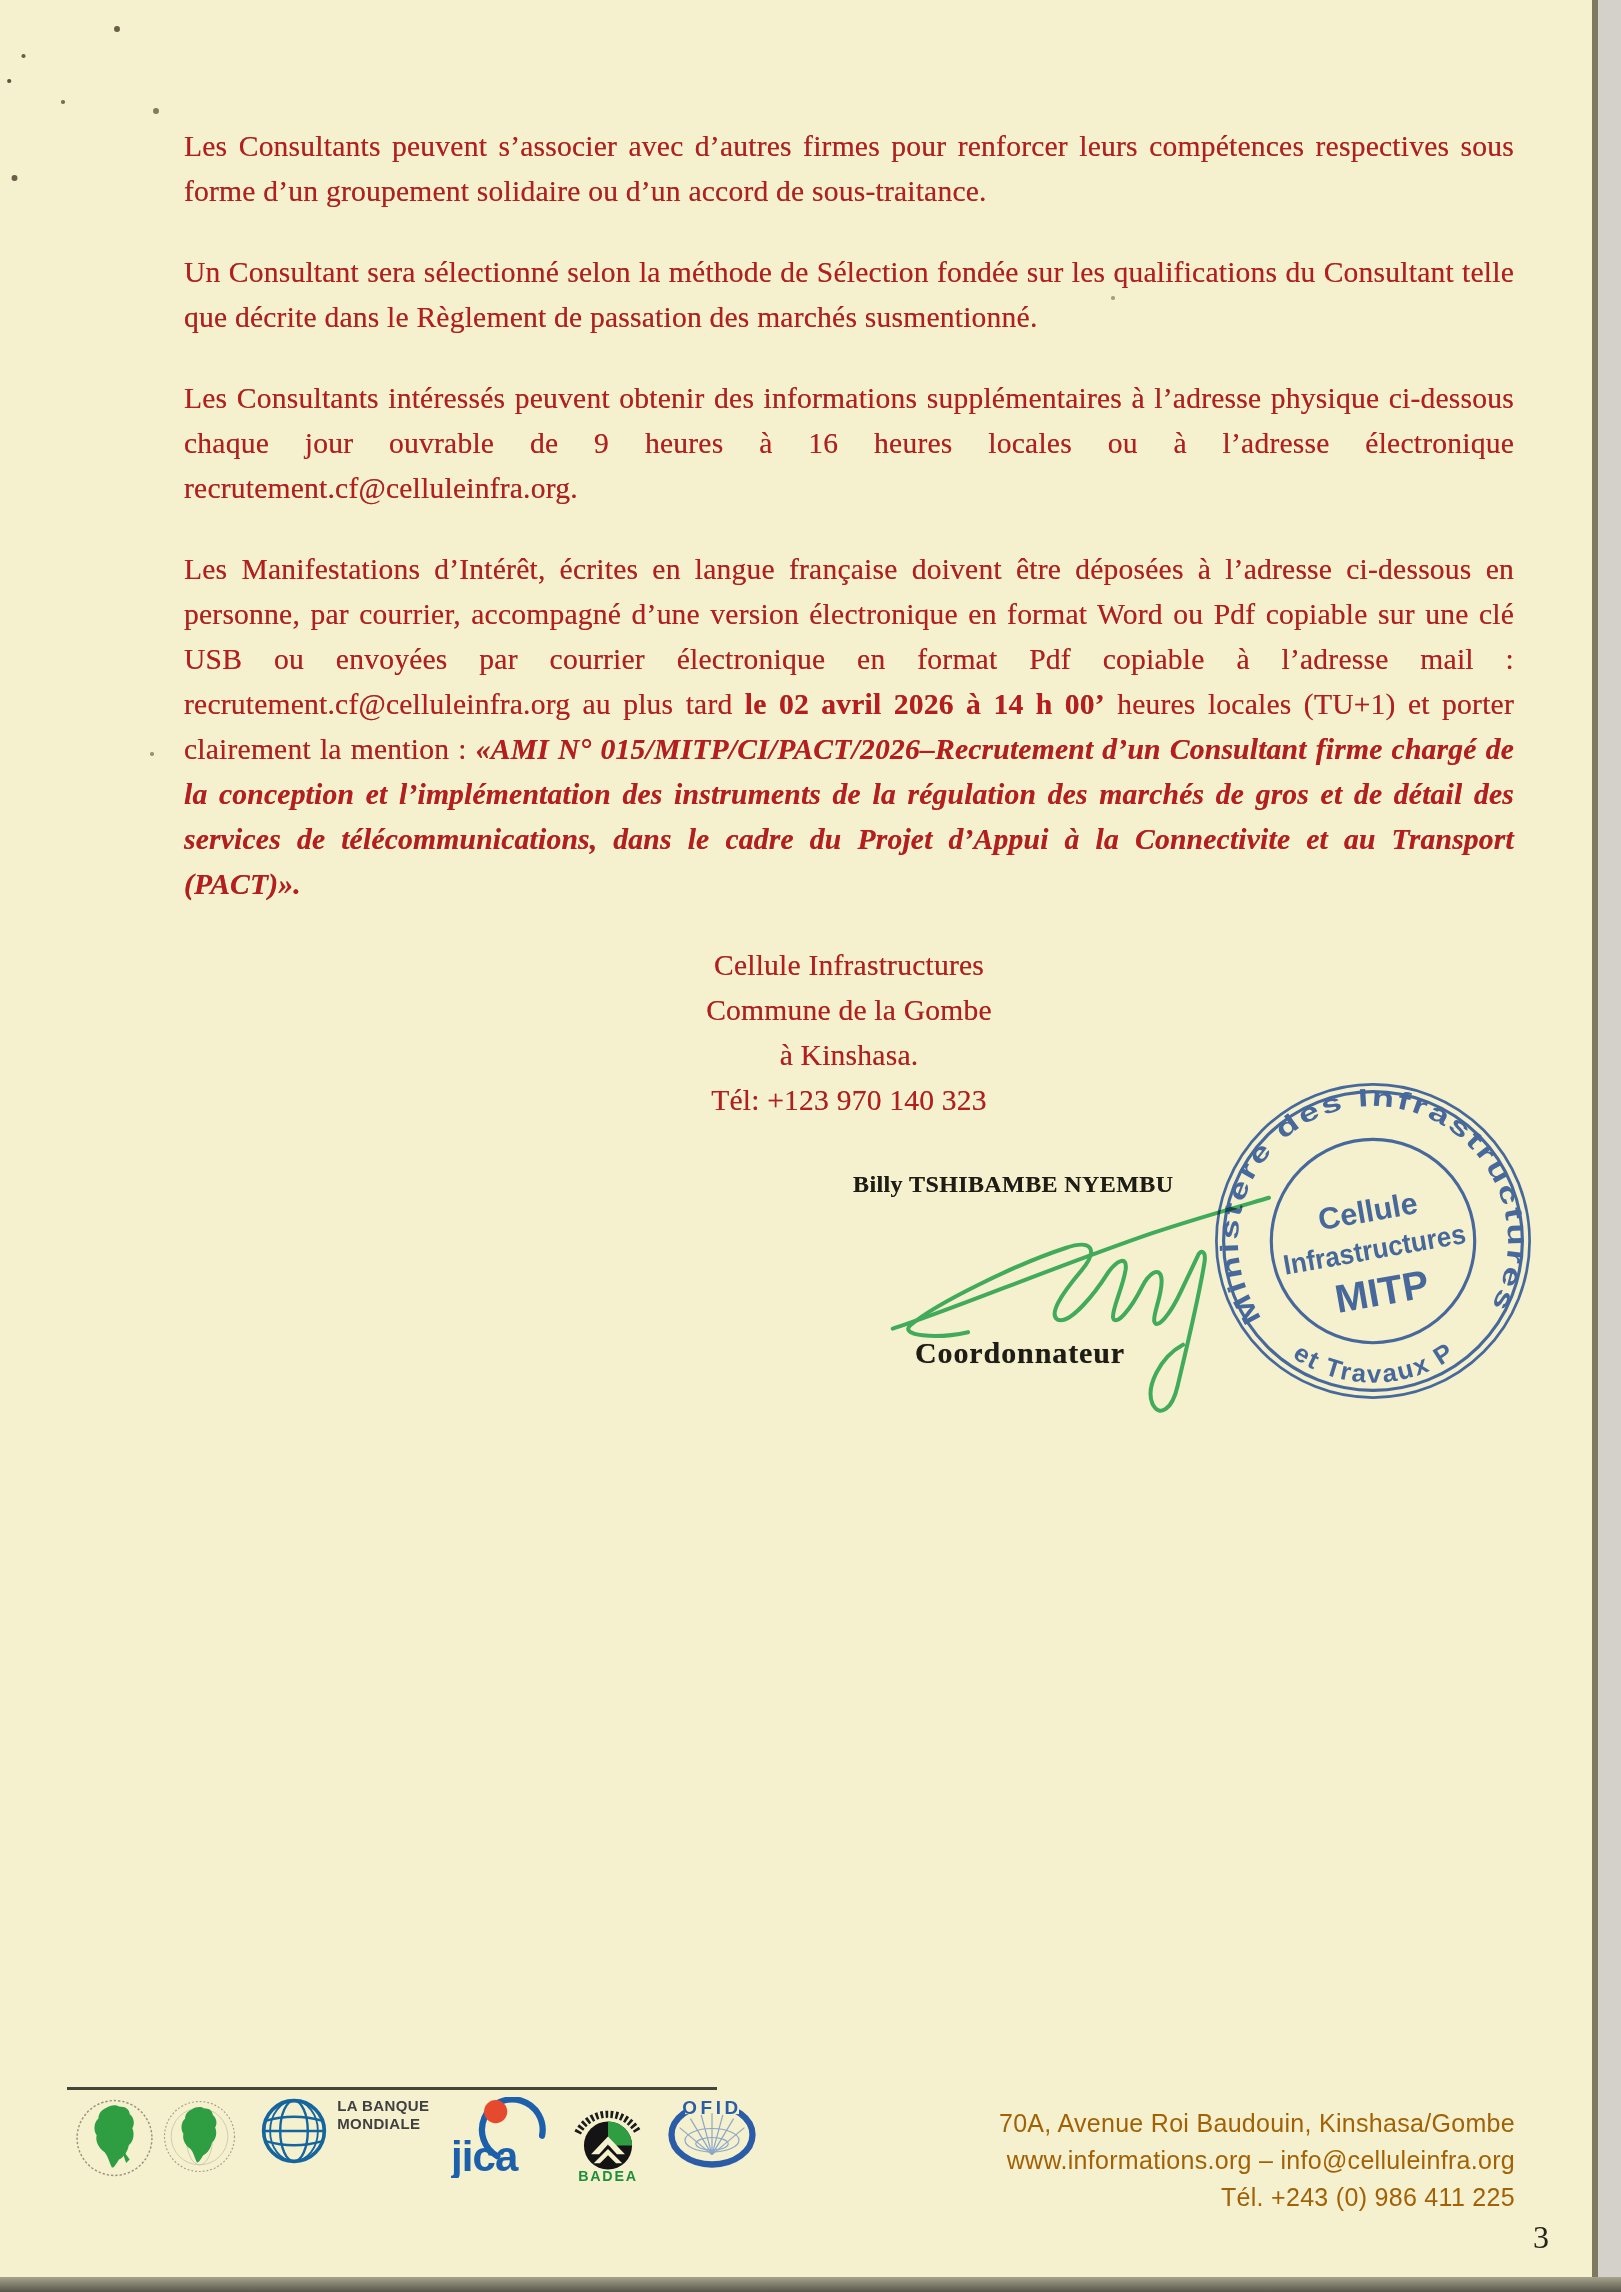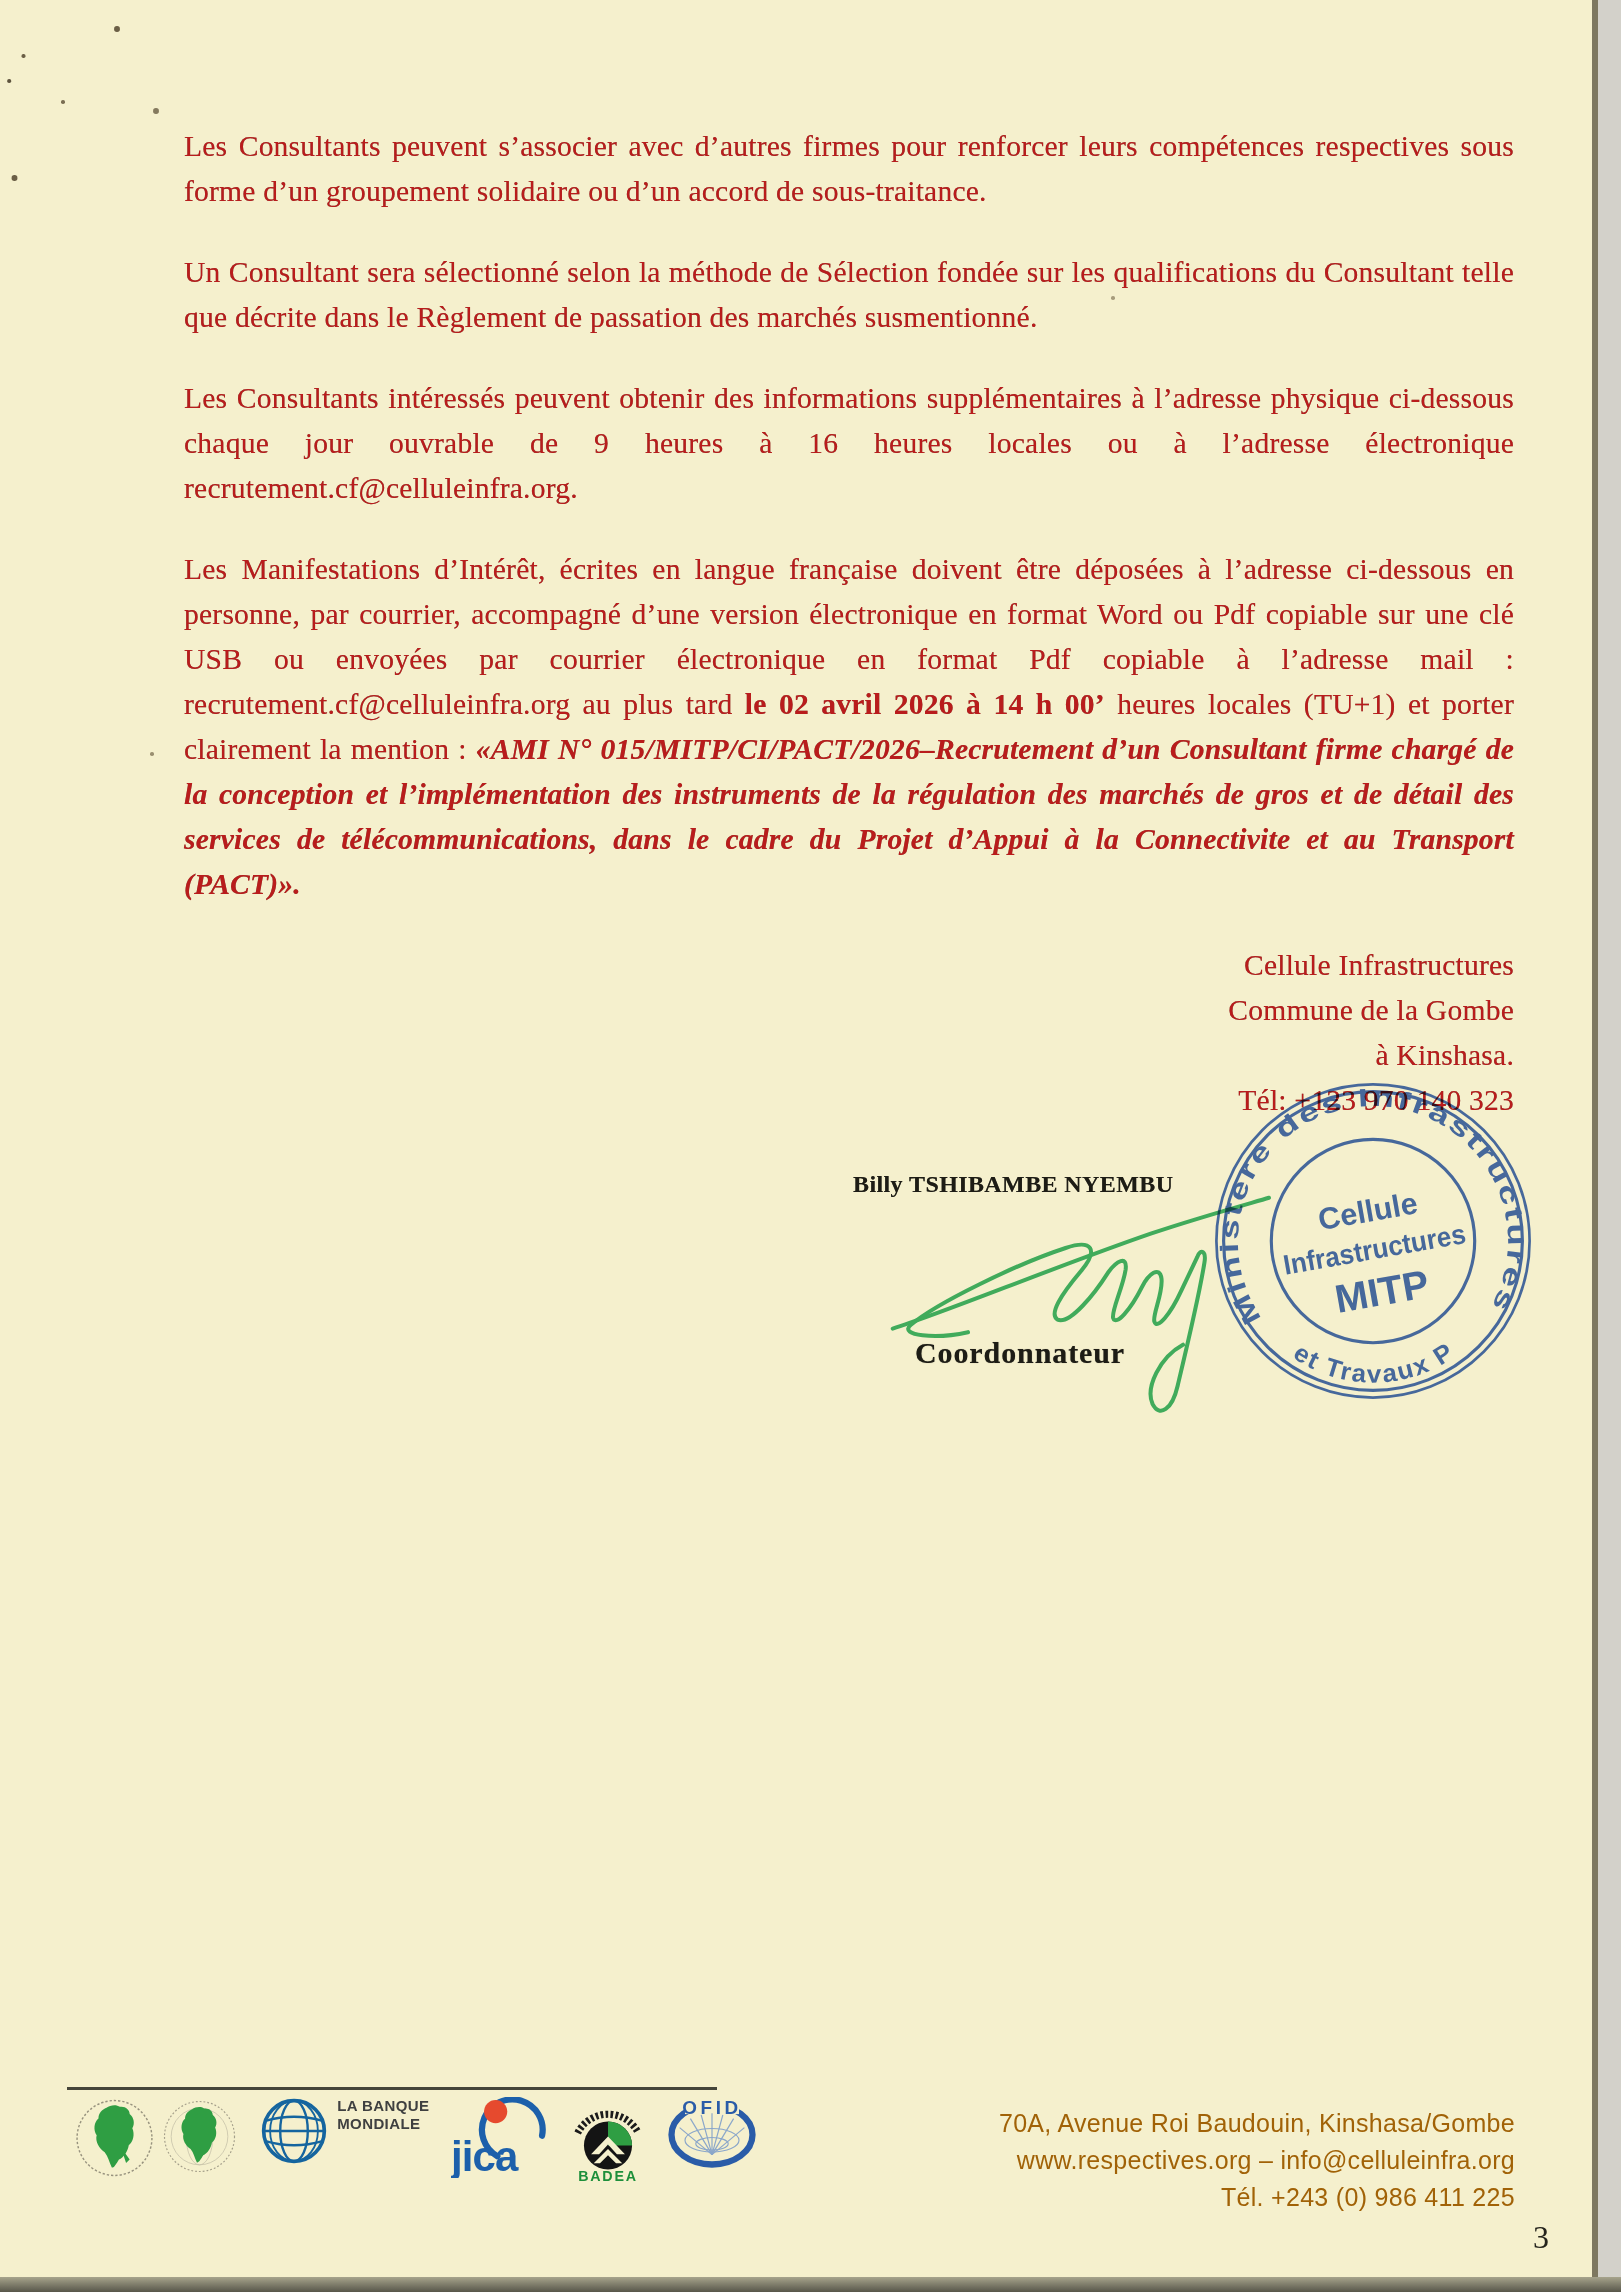--- a/index.html
+++ b/index.html
@@ -22,21 +22,21 @@
                150px 752px 0 0 #9a8f70, 1111px 296px 0 0 #a79c7c;}
   
   .main{
     position:absolute;left:184px;top:124px;width:1330px;
     font-size:29.6px;line-height:45px;color:#b91c1c;
     text-align:justify;letter-spacing:0.2px;
     text-shadow:0 0 0.6px rgba(45,42,30,.55);
   }
   .main p{margin:0;}
   .main p + p{margin-top:36px;}
-  .address{margin-top:36px;text-align:right;}
+  .address{margin-top:36px;text-align:center;}
   .b{font-weight:bold;}
   .bi{font-weight:bold;font-style:italic;}
   
   .sig-name{position:absolute;left:853px;top:1171px;font-size:24px;font-weight:bold;
     color:#1d1c15;letter-spacing:0.4px;text-shadow:0 0 0.6px rgba(30,28,20,.6);}
   .sig-title{position:absolute;left:915px;top:1336px;font-size:30px;font-weight:bold;
     color:#1d1c15;letter-spacing:0.9px;text-shadow:0 0 0.7px rgba(30,28,20,.6);}
   .sig-scribble{position:absolute;left:882px;top:1178px;mix-blend-mode:multiply;}
   .stamp{position:absolute;left:1211px;top:1079px;mix-blend-mode:multiply;opacity:.93;}
   .stamp text{font-family:"Liberation Sans",sans-serif;}
@@ -167,21 +167,21 @@
         <path d="M50 64 L86 34"></path>
         <ellipse cx="50" cy="48" rx="30" ry="13"></ellipse>
         <ellipse cx="50" cy="52" rx="18" ry="7"></ellipse>
       </g>
       <text x="50" y="19" text-anchor="middle" font-family="Liberation Sans, sans-serif" font-size="21" font-weight="bold" fill="#2a5ca8" letter-spacing="4">OFID</text>
     </svg>
   </div>
 
   <div class="footer-right">
     <div>70A,  Avenue Roi Baudouin, Kinshasa/Gombe</div>
-    <div>www.respectives.org – info@celluleinfra.org</div>
+    <div>www.informations.org – info@celluleinfra.org</div>
     <div>Tél. +243 (0) 986 411 225</div>
   </div>
 
   <div class="page-num">3</div>
 
   <div class="edge-right"></div>
   <div class="edge-bottom"></div>
 </div>
 
 

